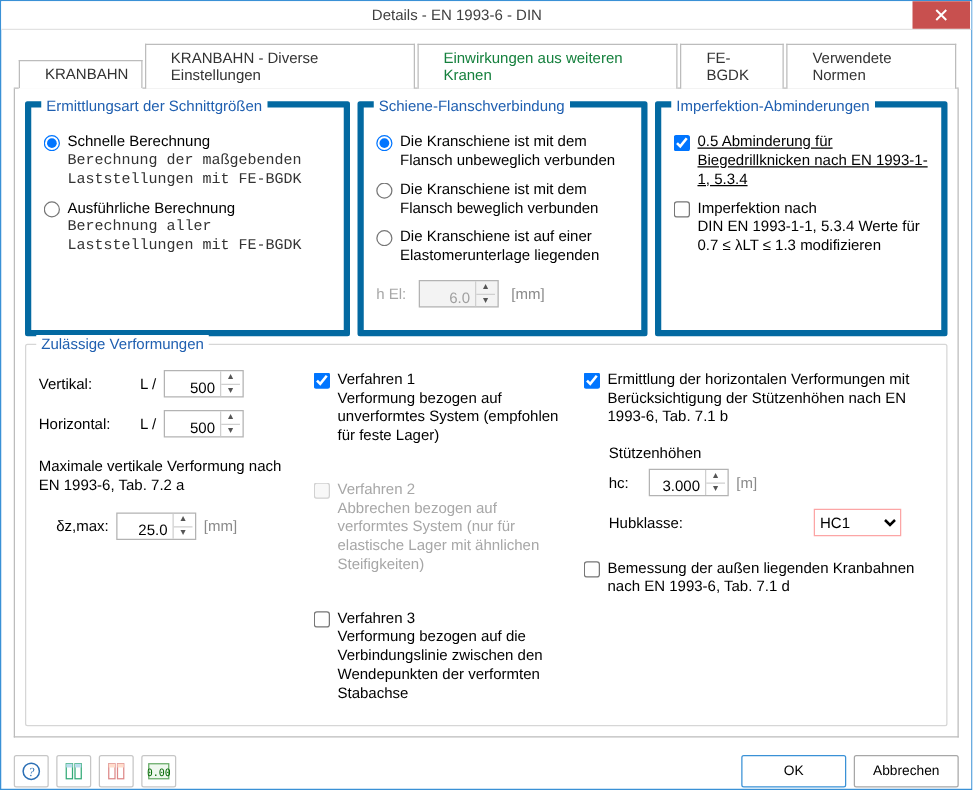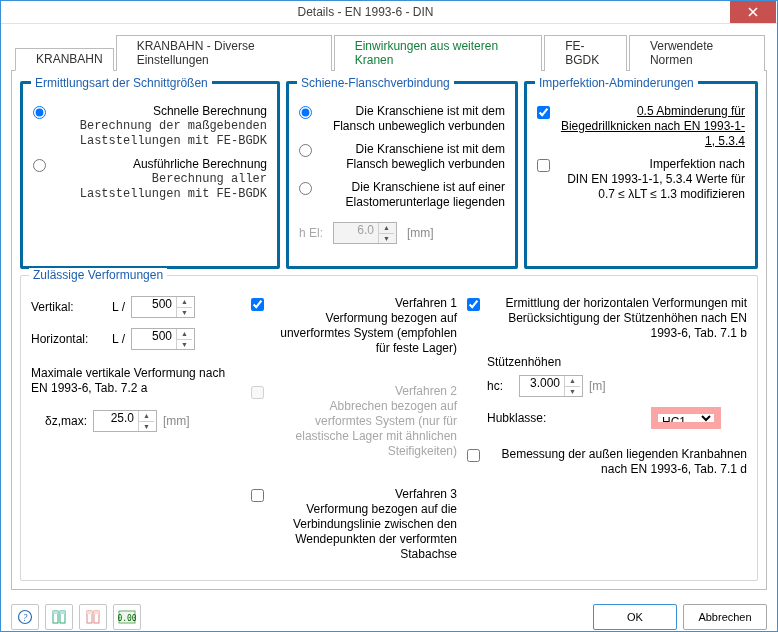--- a/index.html
+++ b/index.html
@@ -65,21 +65,21 @@
     border-top: none;
     flex: 1;
     padding: 10px 8px 8px 8px;
     display: flex; flex-direction: column;
     gap: 6px;
   }
   .row-top {
     display: flex; gap: 6px;
   }
   .group {
-    border: 3px solid #0369a1;
+    border: 5px solid #0369a1;
     position: relative;
     padding: 20px 10px 10px 10px;
     border-radius: 2px;
     flex: 1;
     min-height: 188px;
   }
   .group-title {
     position: absolute; top: -1px; left: 8px;
     transform: translateY(-50%);
     background: #fff;
@@ -89,33 +89,33 @@
   }
   .radio-row, .check-row {
     display: flex; align-items: flex-start;
     margin-bottom: 8px;
   }
   .radio-row input[type=radio],
   .check-row input[type=checkbox] {
     margin: 2px 6px 0 0;
     flex: 0 0 auto;
   }
-  .radio-row .lbl, .check-row .lbl { line-height: 15px; text-align: right; }
+  .radio-row .lbl, .check-row .lbl { line-height: 15px; }
   .sub { color: #333; font-family: Liberation Mono, monospace; }
   .disabled-text { color: #a7a7a7; }
   .hEl-row {
     display: flex; align-items: center;
     margin-top: 12px; 
     gap: 10px;
   }
   .spinner {
     height: 22px; width: 64px;
     border: 1px solid #b3b3b3;
     background: #fff;
-    display: inline-flex; align-items: flex-start;
+    display: inline-flex; align-items: flex-end;
   }
   .spinner input {
     border: none; outline: none;
     width: 44px; text-align: right;
     font-size: 12px; padding: 0 4px;
     background: transparent;
   }
   .spinner .spin-btns {
     width: 16px; height: 100%;
     border-left: 1px solid #cfcfcf;
@@ -150,21 +150,21 @@
   .form-line {
     display: flex; align-items: center; gap: 6px;
     margin-bottom: 4px;
   }
   .form-line .label { width: 62px; }
   .form-line .prefix { width: 26px; text-align: right; }
   .delta-line { margin-top: 8px; display: flex; align-items: center; gap: 6px; }
   .delta-line .dlabel { width: 56px; text-align: right; }
   .small-note { margin-top: 6px; line-height: 15px; }
   select {
-    height: 22px; border: 7px solid #fca5a5;
+    height: 22px; border: 1px solid #fca5a5;
     background: #fff; font-size: 12px;
   }
 
   .footer {
     display: flex; align-items: center;
     padding: 8px 10px 10px 10px;
     gap: 6px;
     border-top: 0;
   }
   .tool-btn {

